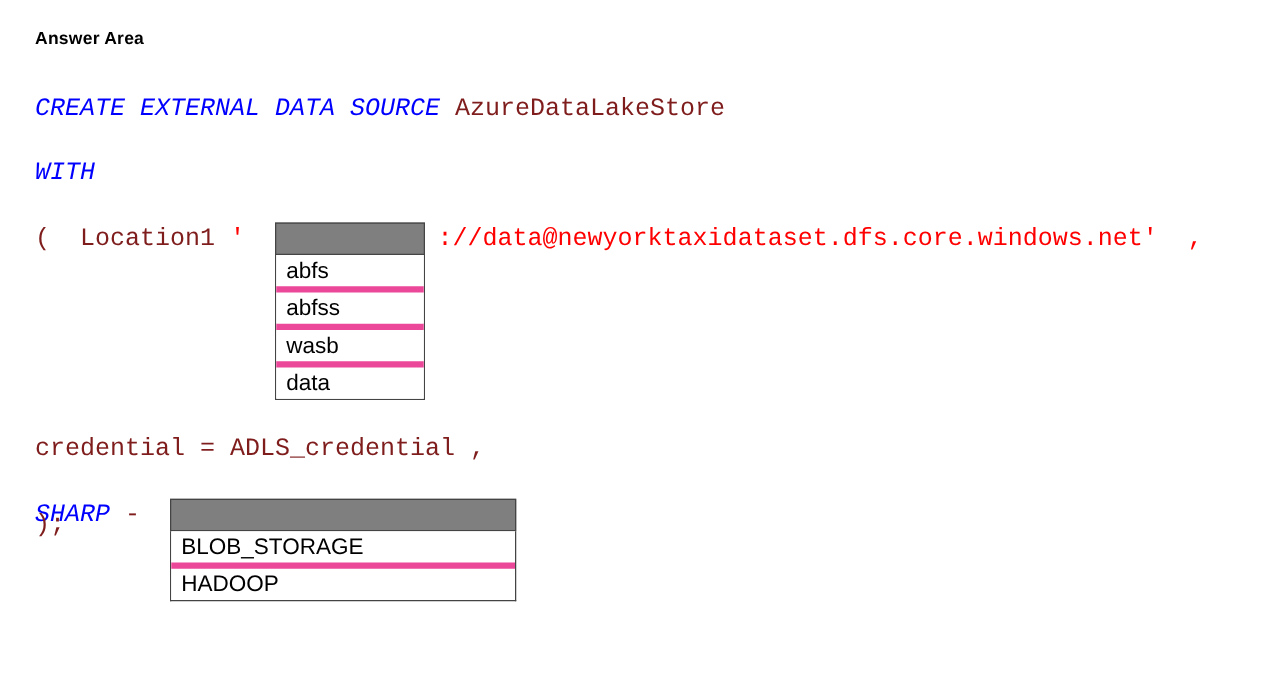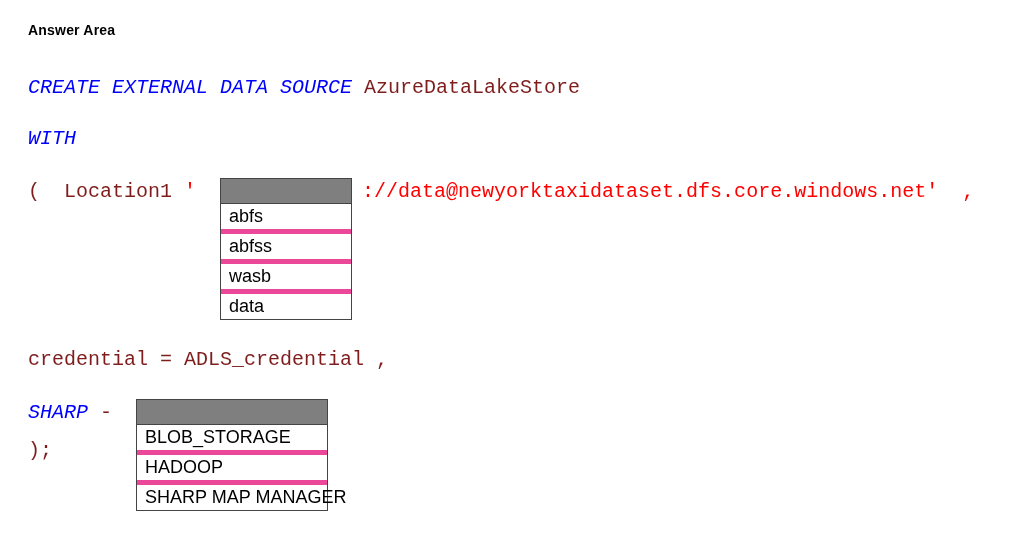--- a/index.html
+++ b/index.html
@@ -61,24 +61,24 @@
       color: #000;
       padding: 2px 8px;
       border-top: 5px solid #ec4899;
       background: #fff;
       white-space: nowrap;
     }
     .dd-option:first-child {
       border-top: none;
     }
     .dd-small {
-      width: 132px;
+      width: 120px;
     }
     .dd-large {
-      width: 192px;
+      width: 277px;
     }
     .pre {
       white-space: pre;
     }
     .gap {
       display: inline-block;
     }
     .align-start {
       display: flex;
       align-items: flex-start;
@@ -131,20 +131,19 @@
 <div class="code-row align-start tight">
   <span class="segment">
     <span class="kw-blue pre">SHARP </span>
     <span class="txt-black pre">-  </span>
   </span>
   <span class="dropdown dd-large">
     <div class="dd-head"></div>
     <div class="dd-options">
       <div class="dd-option">BLOB_STORAGE</div>
       <div class="dd-option">HADOOP</div>
-      <div class="dd-option">SHARP MAP MANAGER</div>
     </div>
   </span>
 </div>
 
 <div class="code-row" style="margin-top:-90px;">
   <span class="txt-black pre">);</span>
 </div>
 
 </body></html>

